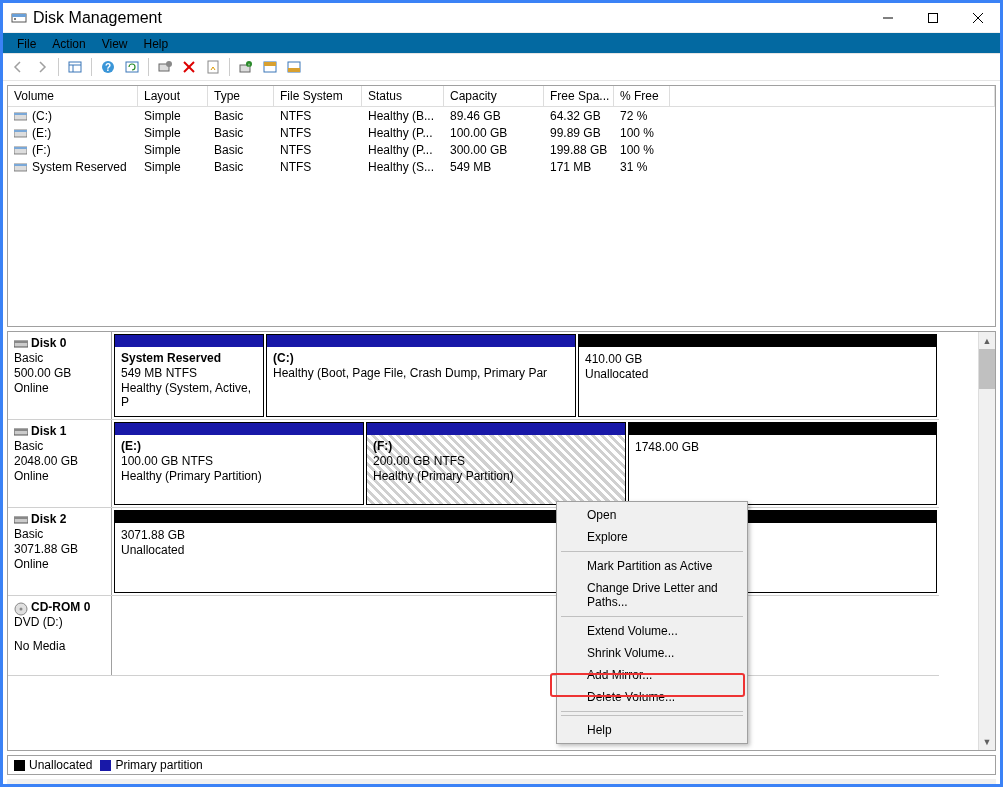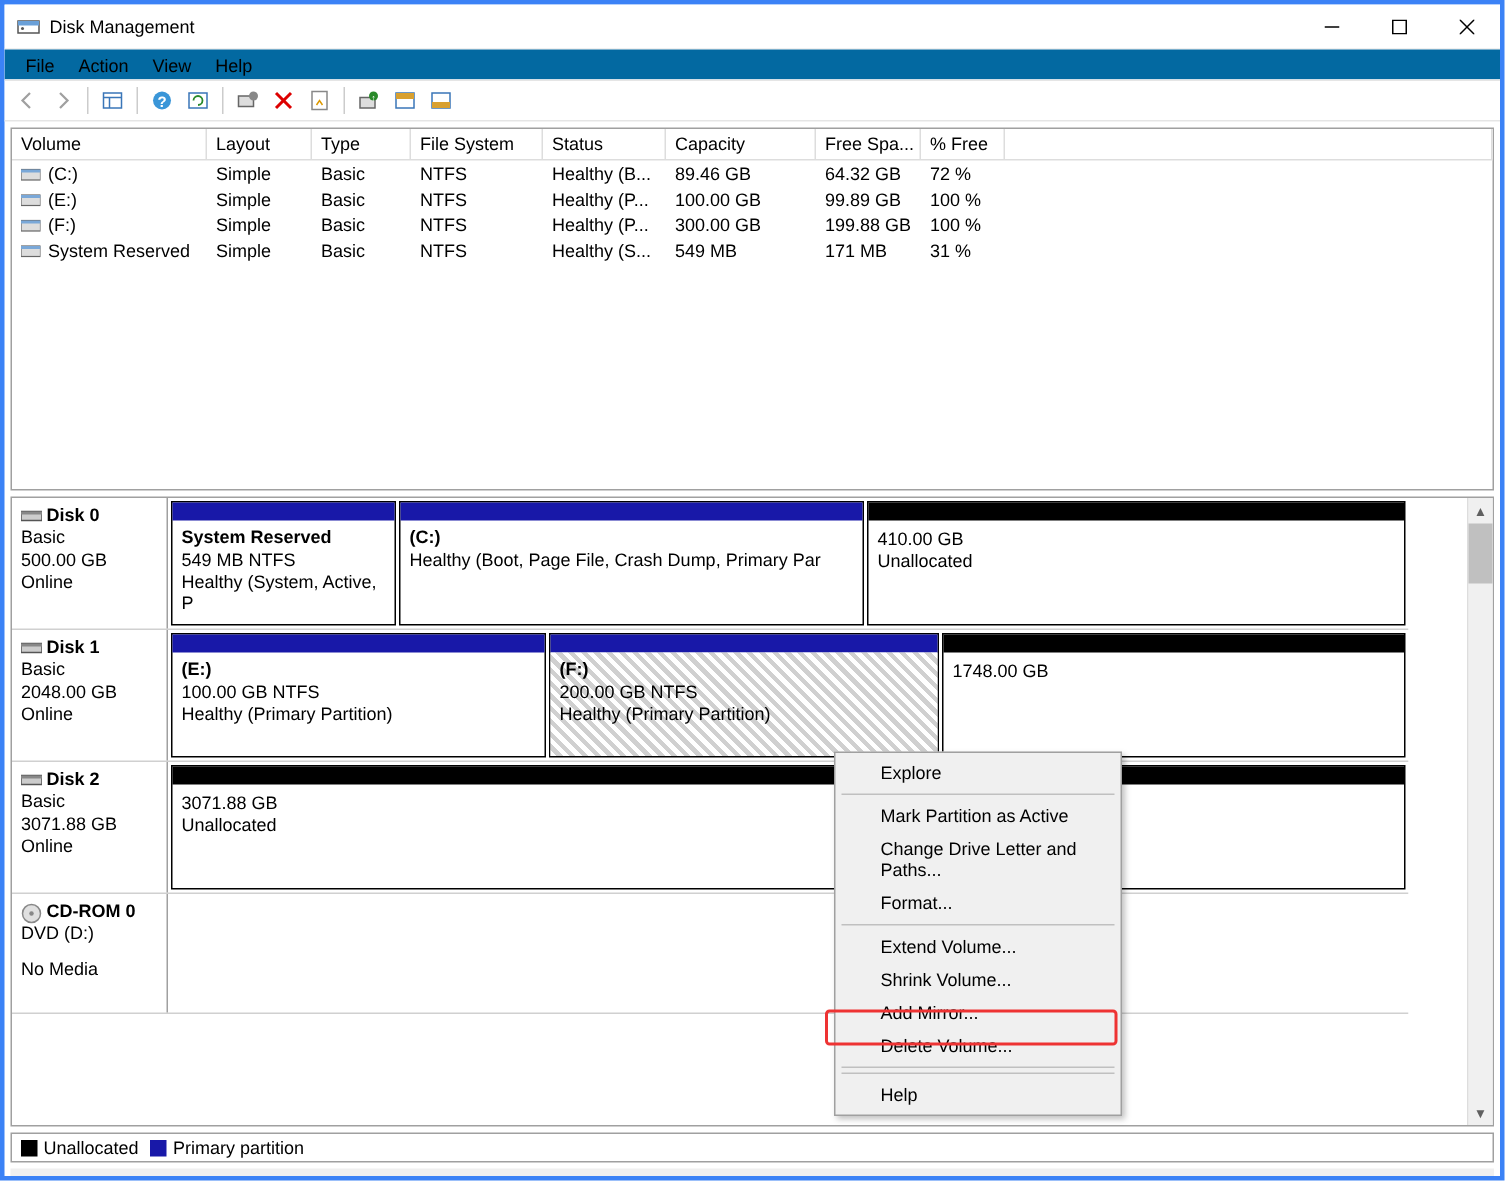--- a/index.html
+++ b/index.html
@@ -22,21 +22,21 @@
   background: #fff;
   border-bottom: 1px solid #f0f0f0;
 }
 .titlebar-icon {
   width: 16px; height: 16px;
   margin-right: 6px;
   display: inline-flex;
   align-items: center;
   justify-content: center;
 }
-.title-text { font-size: 12px; color: #000; }
+.title-text { font-size: 16px; color: #000; }
 .win-controls {
   margin-left: auto;
   display: flex;
   height: 100%;
 }
 .win-btn {
   width: 45px;
   height: 100%;
   display: flex;
   align-items: center;
@@ -590,25 +590,25 @@
 <div class="legend">
   <span class="sw" style="background:#000"></span>
   <span>Unallocated</span>
   <span class="sw" style="background:#1818a8;margin-left:4px"></span>
   <span>Primary partition</span>
 </div>
 
 <div class="statusbar"></div>
 
 <div class="ctx-menu">
+  <div class="ctx-item">Open</div>
   <div class="ctx-item">Explore</div>
   <div class="ctx-sep"></div>
   <div class="ctx-item">Mark Partition as Active</div>
   <div class="ctx-item">Change Drive Letter and Paths...</div>
-  <div class="ctx-item">Format...</div>
   <div class="ctx-sep"></div>
   <div class="ctx-item">Extend Volume...</div>
   <div class="ctx-item">Shrink Volume...</div>
   <div class="ctx-item">Add Mirror...</div>
   <div class="ctx-item">Delete Volume...</div>
   <div class="ctx-sep"></div>
   <div class="ctx-sep"></div>
   <div class="ctx-item">Help</div>
 </div>
 <div class="ctx-highlight"></div>

